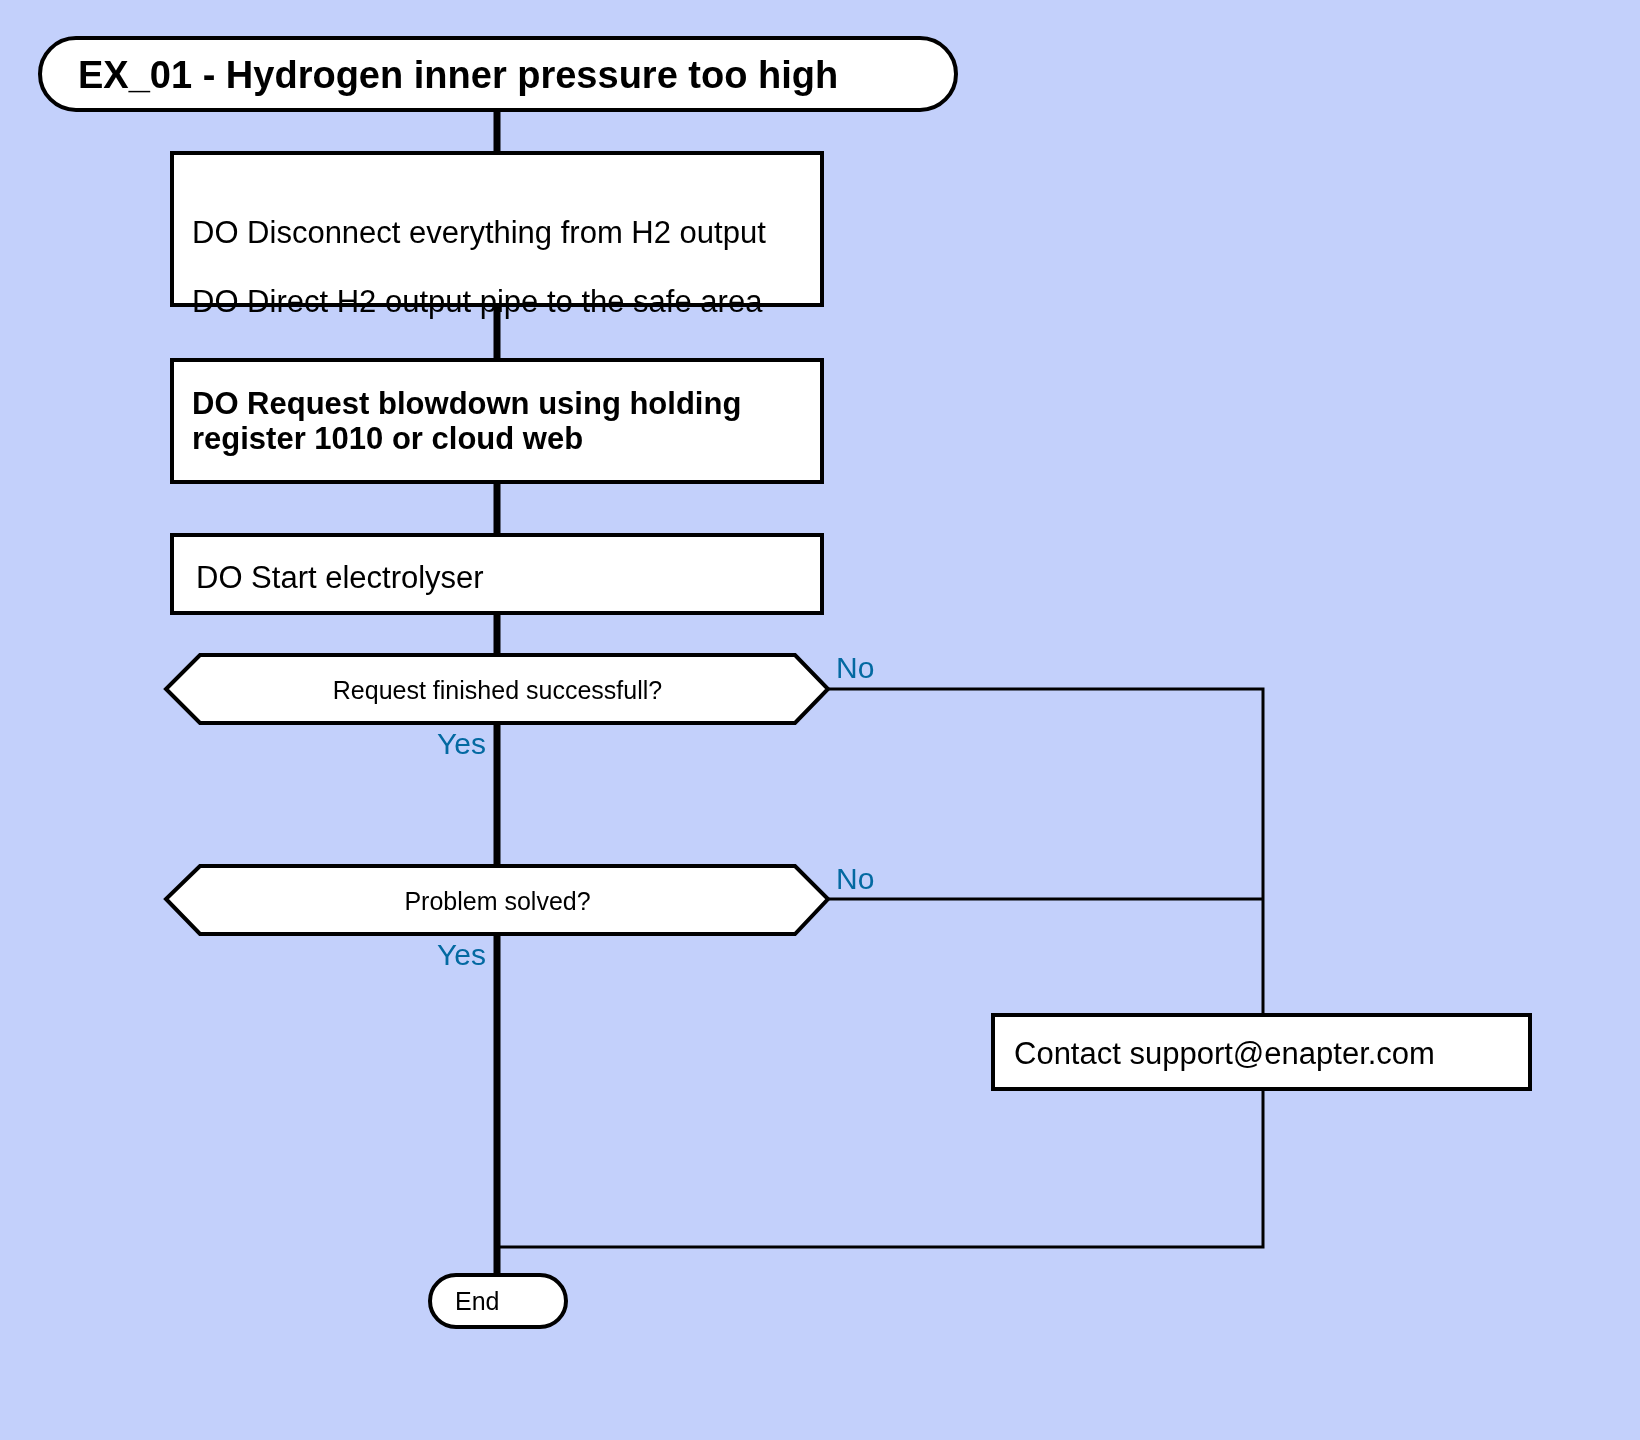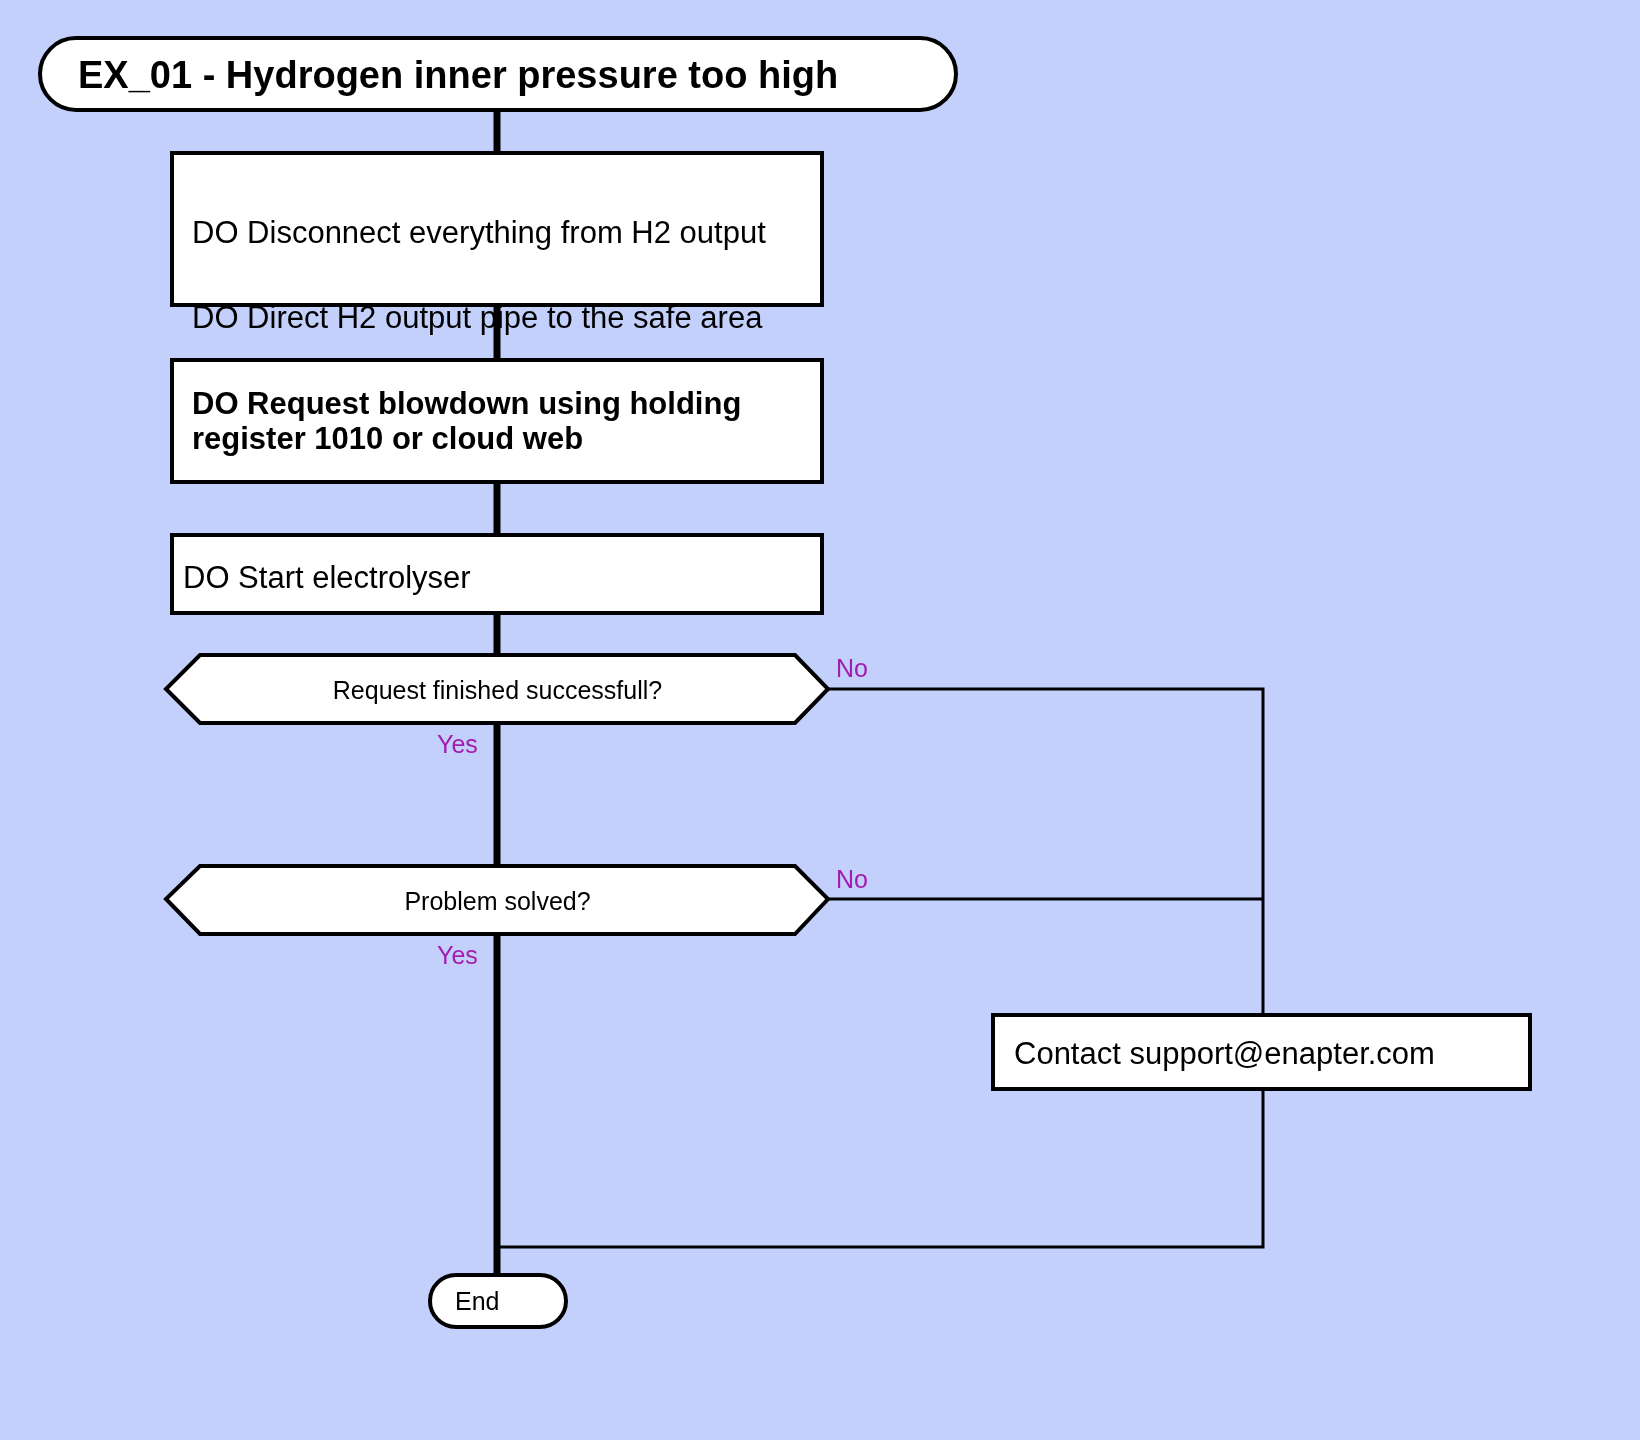--- a/index.html
+++ b/index.html
@@ -41,40 +41,40 @@
     line-height: 56px;
   }
 
   
   .proc-text {
     font-size: 31px;
     line-height: 35px;
     text-align: left;
   }
   #t-box1 { left: 192px; top: 180px; width: 610px; }
-  #t-box1 .ln2 { margin-top: 50px; display:block; }
+  #t-box1 .ln2 { margin-top: 34px; display:block; }
   #t-box2 { left: 192px; top: 386px; width: 620px; font-weight: bold; }
-  #t-box3 { left: 183px; top: 560px; width: 610px; }
+  #t-box3 { left: 196px; top: 560px; width: 610px; }
   #t-box4 { left: 1014px; top: 1036px; width: 500px; }
 
   
   .dec-text {
     font-size: 25px;
     line-height: 32px;
     text-align: center;
   }
   #t-dec1 { left: 200px; top: 674px; width: 595px; }
   #t-dec2 { left: 200px; top: 885px; width: 595px; }
 
   
   .edge-label {
     position: absolute;
-    font-size: 25px;
+    font-size: 30px;
     line-height: 30px;
-    color: #a21caf;
+    color: #0369a1;
     white-space: nowrap;
   }
   #lbl-yes1 { left: 437px; top: 729px; }
   #lbl-no1  { left: 836px; top: 653px; }
   #lbl-yes2 { left: 437px; top: 940px; }
   #lbl-no2  { left: 836px; top: 864px; }
 
   
   #t-end {
     left: 430px;

